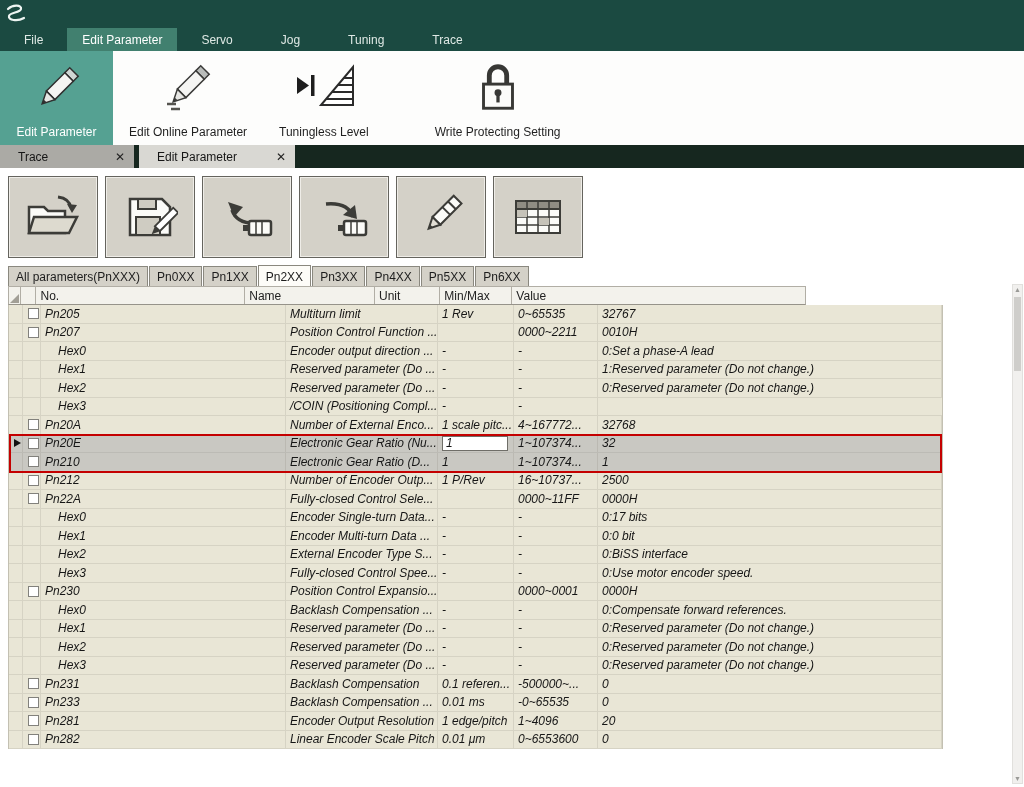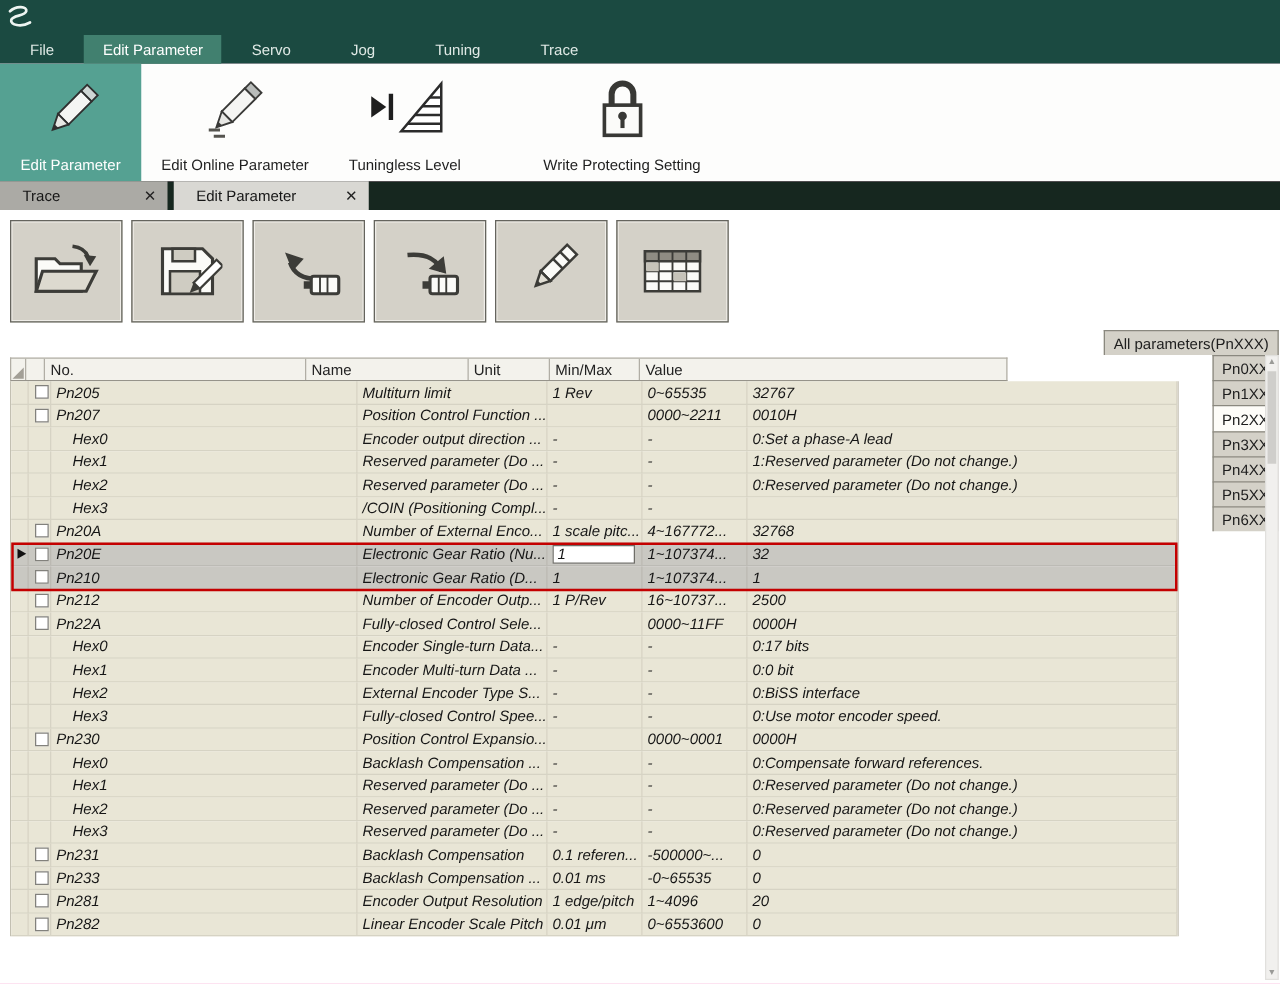--- a/index.html
+++ b/index.html
@@ -1,17 +1,17 @@
 <!DOCTYPE html>
 <html><head>
 <meta charset="utf-8">
 <style>
   html,body{margin:0;padding:0;}
   body{width:1024px;height:787px;font-family:"Liberation Sans",sans-serif;background:#fff;overflow:hidden;-webkit-font-smoothing:antialiased;}
-  .app{width:1024px;height:787px;position:relative;overflow:hidden;background:#f9a8d4;}
+  .app{width:1024px;height:787px;position:relative;overflow:hidden;background:#b91c1c;}
 
   
   .titlebar{height:28px;background:#1b4a41;display:flex;align-items:center;padding-left:5px;box-sizing:border-box;}
   .menubar{height:23px;background:#1b4a41;display:flex;font-size:12px;color:#dfe9e5;}
   .menu-item{padding:0 24px;display:flex;align-items:center;cursor:default;white-space:nowrap;}
   .menu-item.active{background:#41806f;color:#fff;padding:0 15px;}
 
   
   .ribbon{height:94px;background:#fdfdfc;display:flex;align-items:stretch;}
   .ribbon-btn{display:flex;flex-direction:column;align-items:center;justify-content:flex-end;padding:0 16px 6px;font-size:12px;color:#1f1f1f;box-sizing:border-box;cursor:default;}
@@ -24,21 +24,21 @@
   .doctabs{height:23px;background:#16271f;display:flex;gap:5px;align-items:stretch;}
   .doctab{display:flex;align-items:center;justify-content:space-between;background:#abaaa5;color:#161616;font-size:12px;padding:0 9px 0 18px;width:134px;box-sizing:border-box;cursor:default;}
   .doctab.active{background:#d9d8d3;width:156px;}
   .closex{font-size:12px;color:#222;line-height:1;}
 
   
   .content{position:relative;height:619px;background:#fff;}
   .toolbar{display:flex;gap:7px;padding:8px 0 0 8px;}
   .tool-btn{width:88px;height:80px;background:#d4d1c8;border:1px solid #65645e;box-shadow:inset 0 0 0 1px #efede8;display:flex;align-items:center;justify-content:center;cursor:default;}
 
-  .paramtabs{display:flex;align-items:flex-end;padding-left:8px;height:22px;margin-top:6px;flex-direction:column;}
+  .paramtabs{display:flex;align-items:flex-end;padding-left:8px;height:22px;margin-top:6px;}
   .ptab{font-size:12px;background:#d4d1c8;border:1px solid #8a887f;border-bottom:none;padding:3px 7px 2px;margin-right:1px;color:#1d1d1d;white-space:nowrap;cursor:default;}
   .ptab.active{background:#fdfcf8;padding-top:4px;}
 
   
   .table{margin-left:8px;width:935px;}
   .thead{display:flex;background:#f3f2ec;border:1px solid #b1aea5;border-bottom:1px solid #96938a;box-sizing:border-box;height:19px;width:798px;}
   .th{display:flex;align-items:center;padding-left:4px;border-right:1px solid #b1aea5;box-sizing:border-box;font-size:12px;color:#222;position:relative;overflow:hidden;white-space:nowrap;}
   .cw0{width:14px;padding-left:0;}
   .cw1{width:18px;padding-left:0;}
   .cw2{width:245px;}

